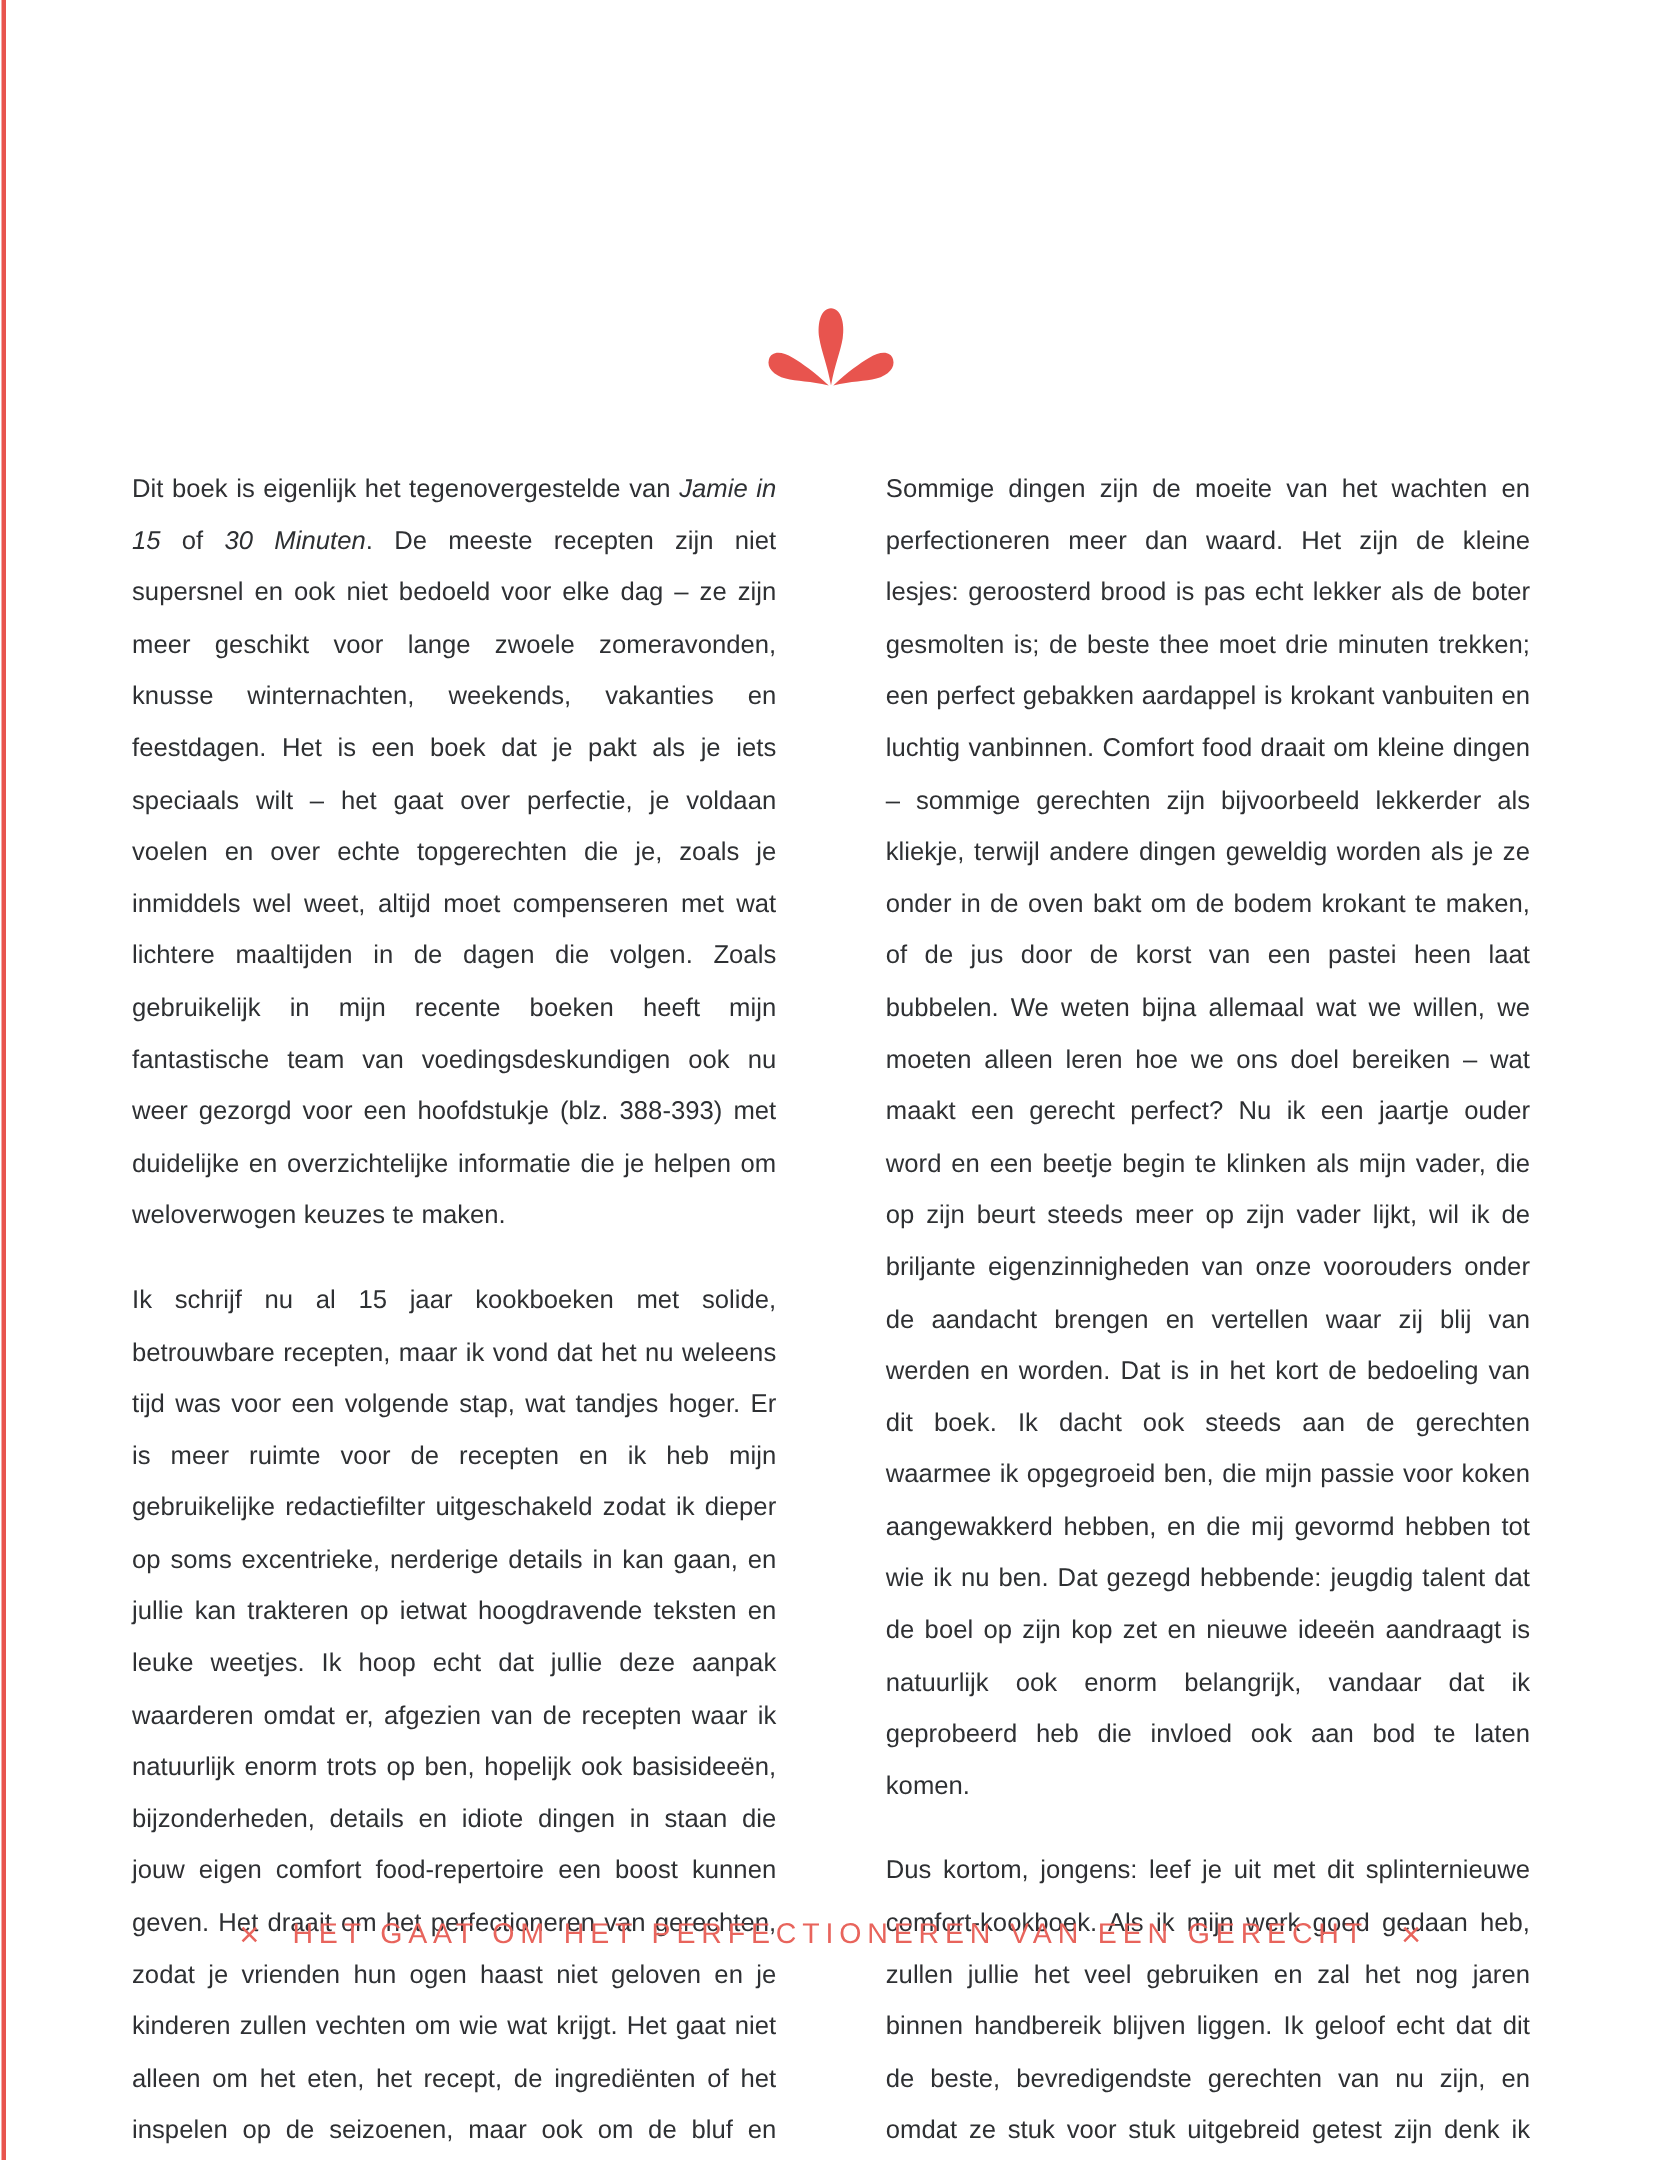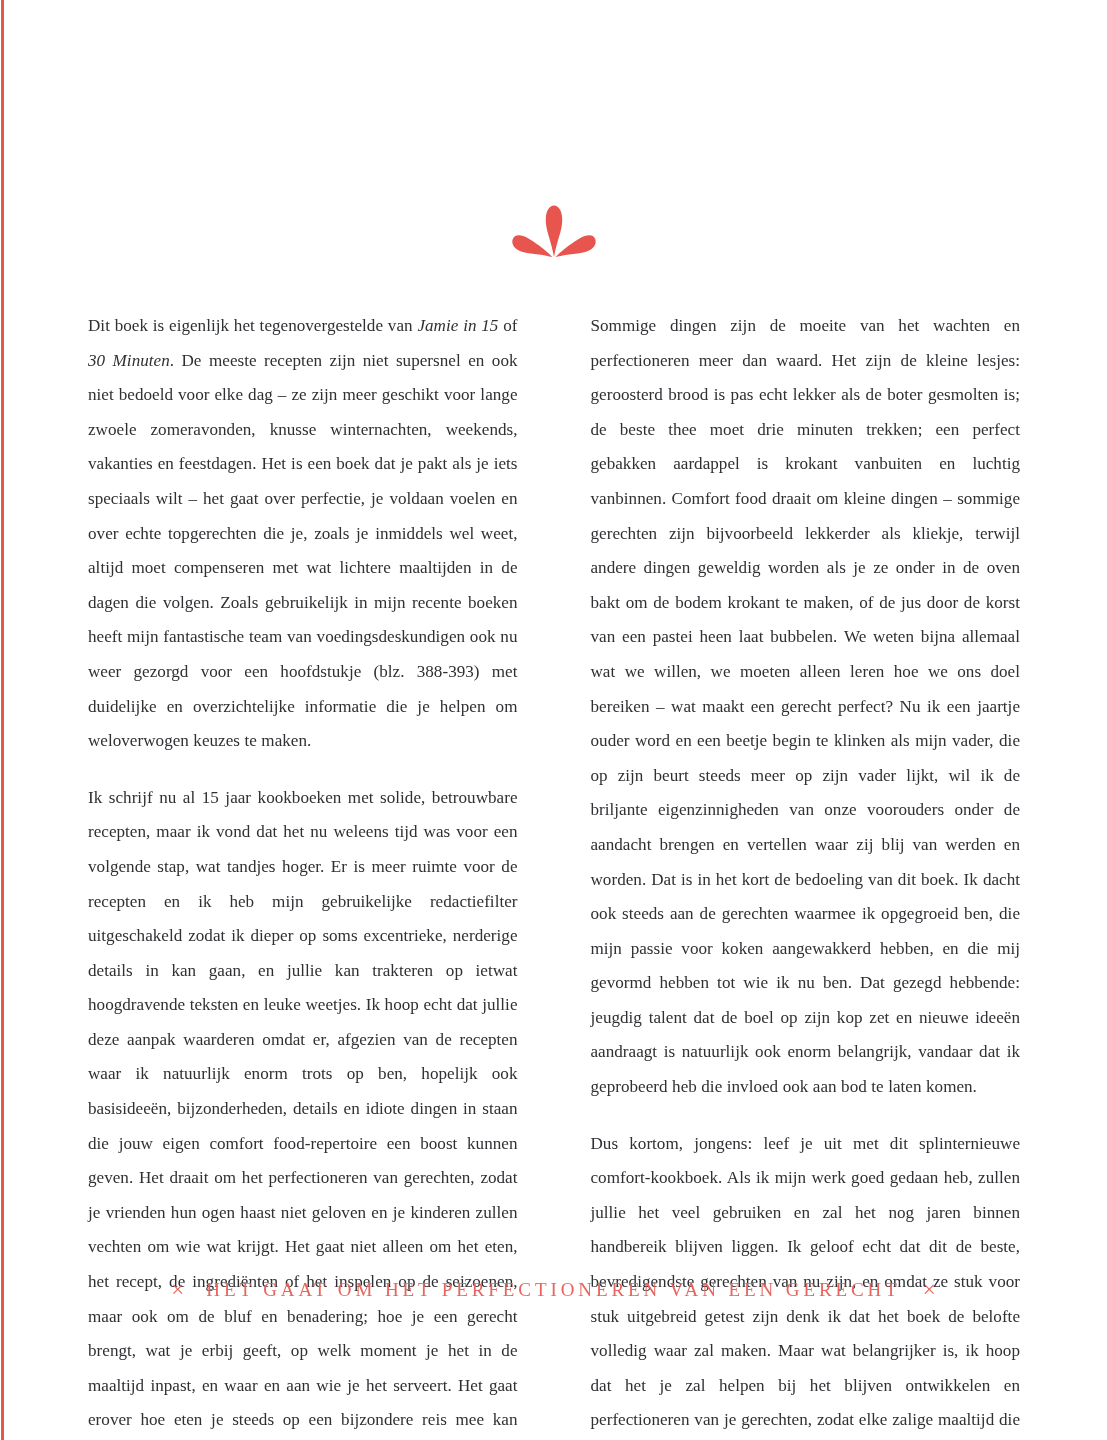--- a/index.html
+++ b/index.html
@@ -25,21 +25,20 @@
     background: #e8544e;
   }
 
   .page {
     position: absolute;
     left: 0;
     top: 0;
     width: 1107px;
     height: 1440px;
     box-sizing: border-box;
-    font-family: Liberation Serif, serif;
   }
 
   
   .ornament-wrap {
     position: absolute;
     left: 0;
     top: 196px;
     width: 1107px;
     text-align: center;
     line-height: 0;

